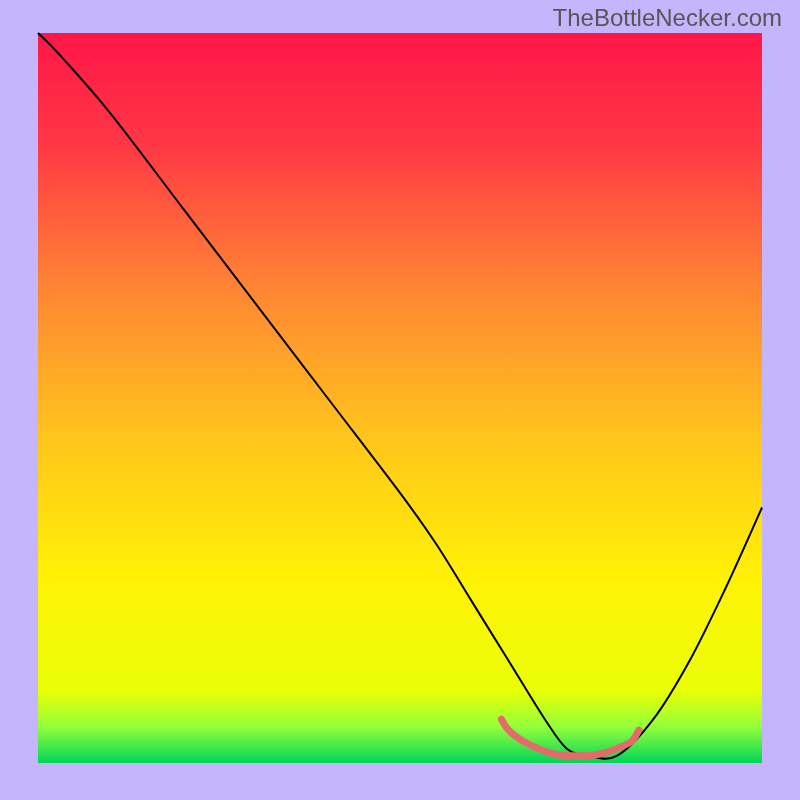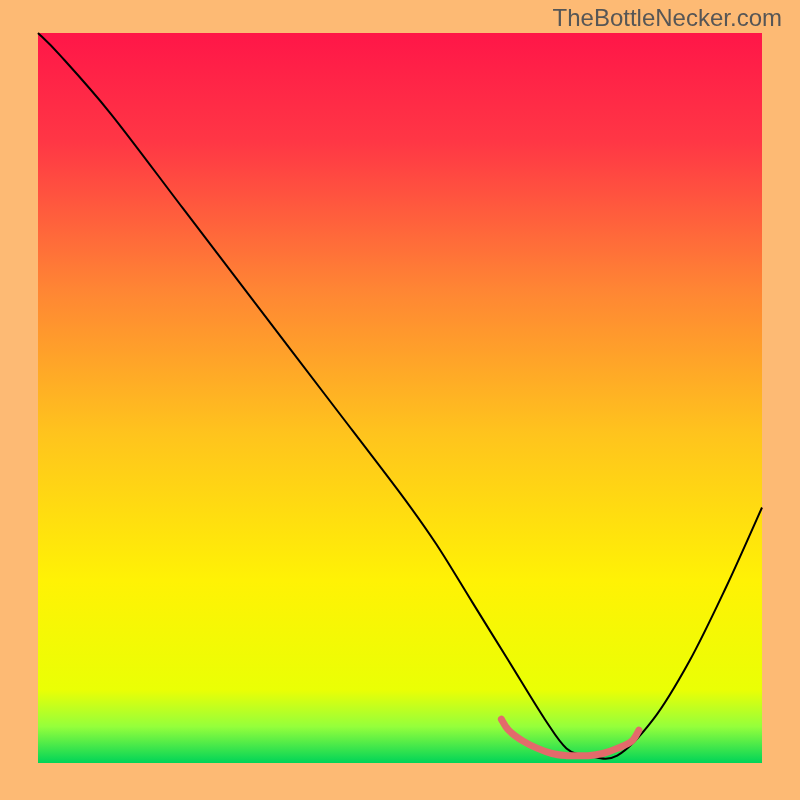--- a/index.html
+++ b/index.html
@@ -7,21 +7,21 @@
     padding: 0;
     width: 800px;
     height: 800px;
     background: #000000;
     overflow: hidden;
   }
   .frame {
     position: relative;
     width: 800px;
     height: 800px;
-    background: #fdba74;
+    background: #c4b5fd;
   }
   .watermark {
     position: absolute;
     top: 4px;
     right: 18px;
     font-family: Arial, Helvetica, sans-serif;
     font-size: 24px;
     font-weight: 400;
     color: #565656;
     letter-spacing: 0px;

